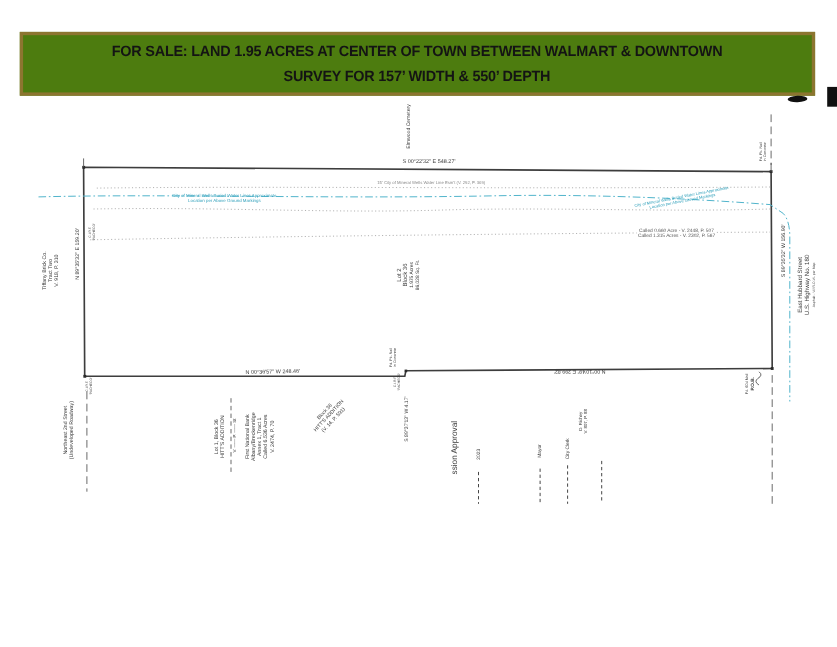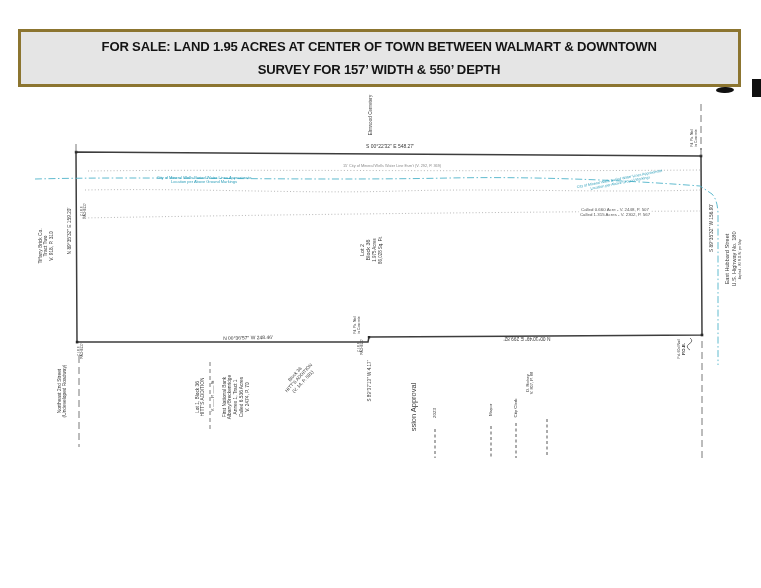--- a/index.html
+++ b/index.html
@@ -1,19 +1,19 @@
 <!DOCTYPE html>
 <html><head>
 <meta charset="utf-8">
 <style>
   html,body{margin:0;padding:0;background:#ffffff;}
   .canvas{position:relative;width:761px;height:588px;background:#fff;overflow:hidden;
           font-family:"Liberation Sans",sans-serif;color:#2e2e2e;}
   .banner{position:absolute;left:18px;top:29px;width:723px;height:58px;box-sizing:border-box;
-          border:3px solid #8c7530;background:#e5e5e5;display:flex;flex-direction:column;
+          border:3px solid #8c7530;background:#4d7c0f;display:flex;flex-direction:column;
           justify-content:space-evenly;align-items:center;}
   .banner-line{font-weight:bold;font-size:13.5px;color:#141414;letter-spacing:-0.2px;
           transform:scaleX(0.97);white-space:nowrap;}
   .lbl{position:absolute;white-space:nowrap;text-align:center;color:#3a3a3a;line-height:1.18;}
   .cy{color:#2e9fba;}
   .gy{color:#8a8a8a;}
   .bgw{background:rgba(255,255,255,0.92);padding:0 2px;}
   svg{position:absolute;left:0;top:0;}
   .artifact{position:absolute;background:#101010;}
 </style>

